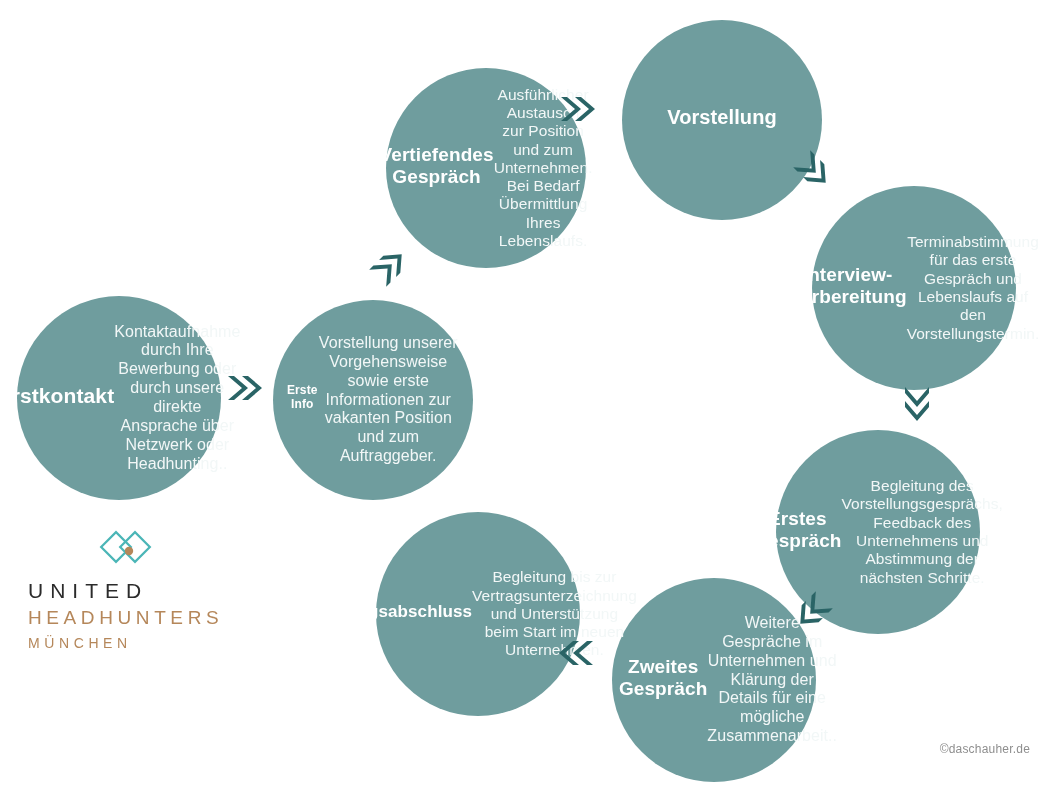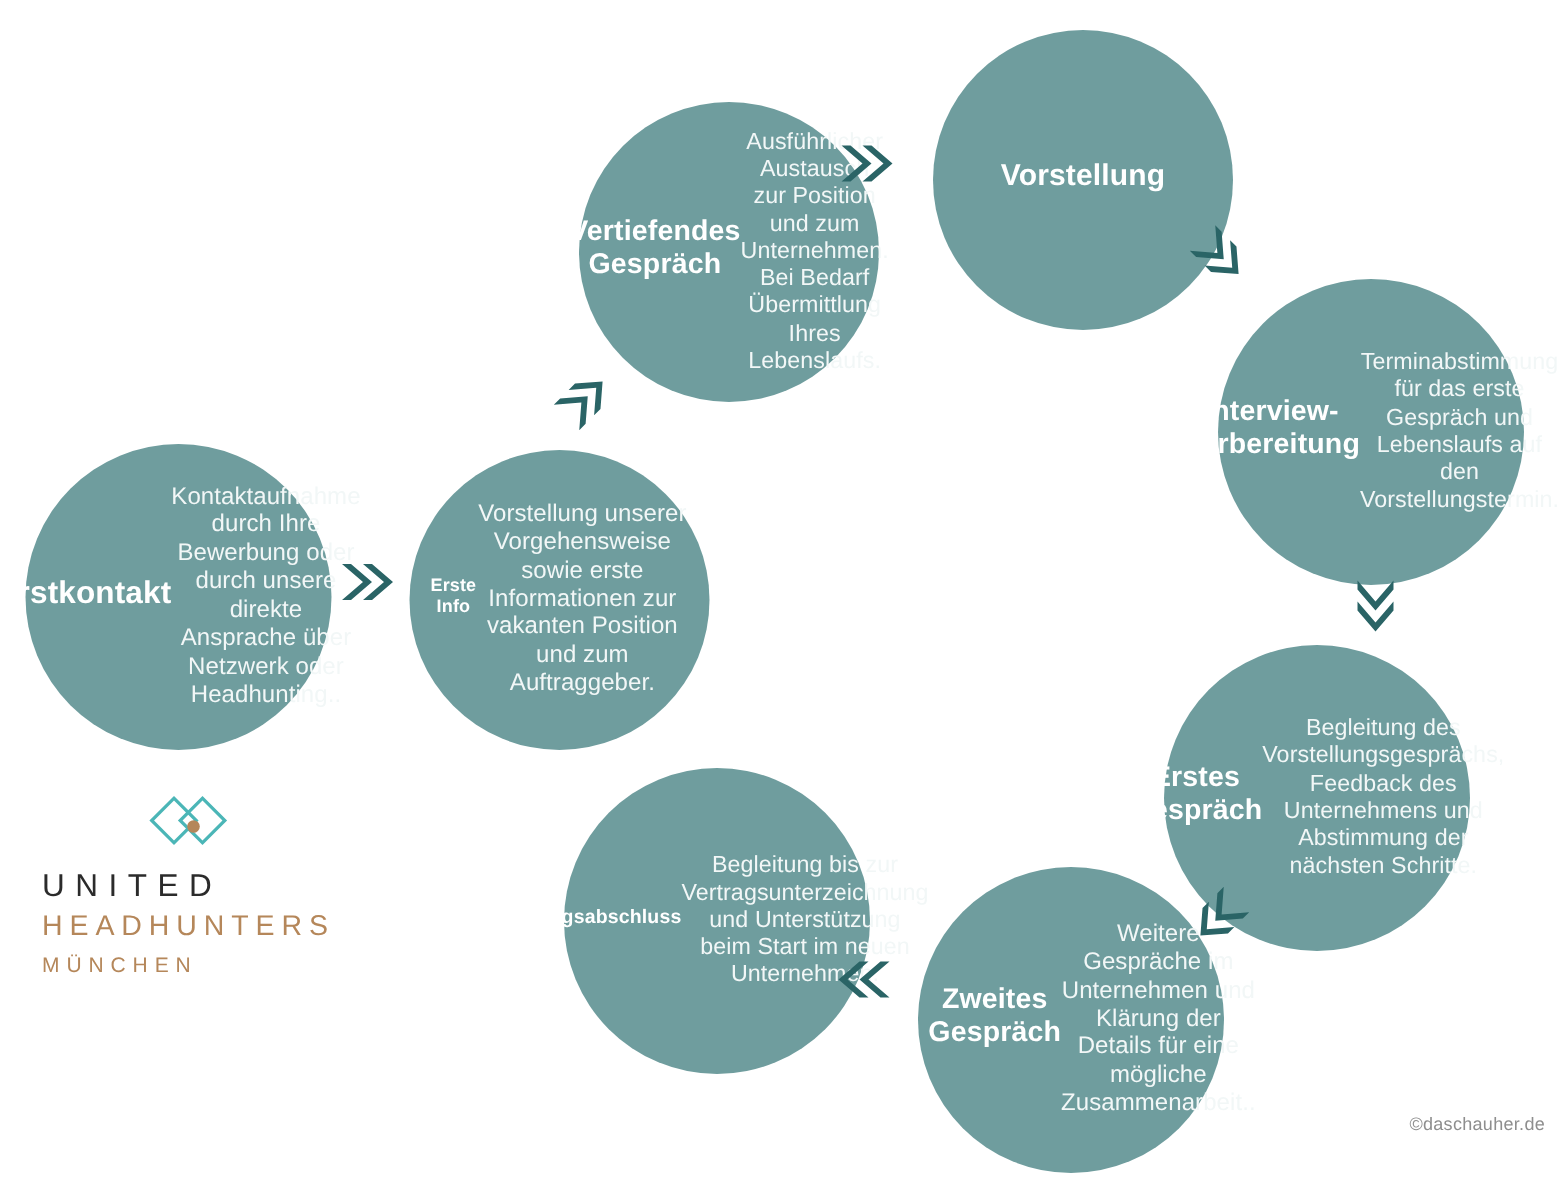--- a/index.html
+++ b/index.html
@@ -53,21 +53,21 @@
   #n5{left:812px; top:186px; width:204px; height:204px;}
   #n6{left:776px; top:430px; width:204px; height:204px;}
   #n7{left:612px; top:578px; width:204px; height:204px;}
   #n8{left:376px; top:512px; width:204px; height:204px;}
 
   #n1 .ttl{font-size:21px;}
   #n2 .ttl{font-size:12px;}
   #n4 .ttl{font-size:20px;}
   #n6 .ttl{font-size:19px;}
   #n7 .ttl{font-size:19px;margin-left:28px;}
-  #n8 .ttl{font-size:13px;}
+  #n8 .ttl{font-size:17px;}
 
   #n3 .desc,#n5 .desc,#n6 .desc,#n8 .desc{font-size:15.5px;}
 
   
   .chev{
     position:absolute;
     width:46px;height:46px;
     transform-origin:50% 50%;
   }
   .chev svg{display:block;width:46px;height:46px;}

